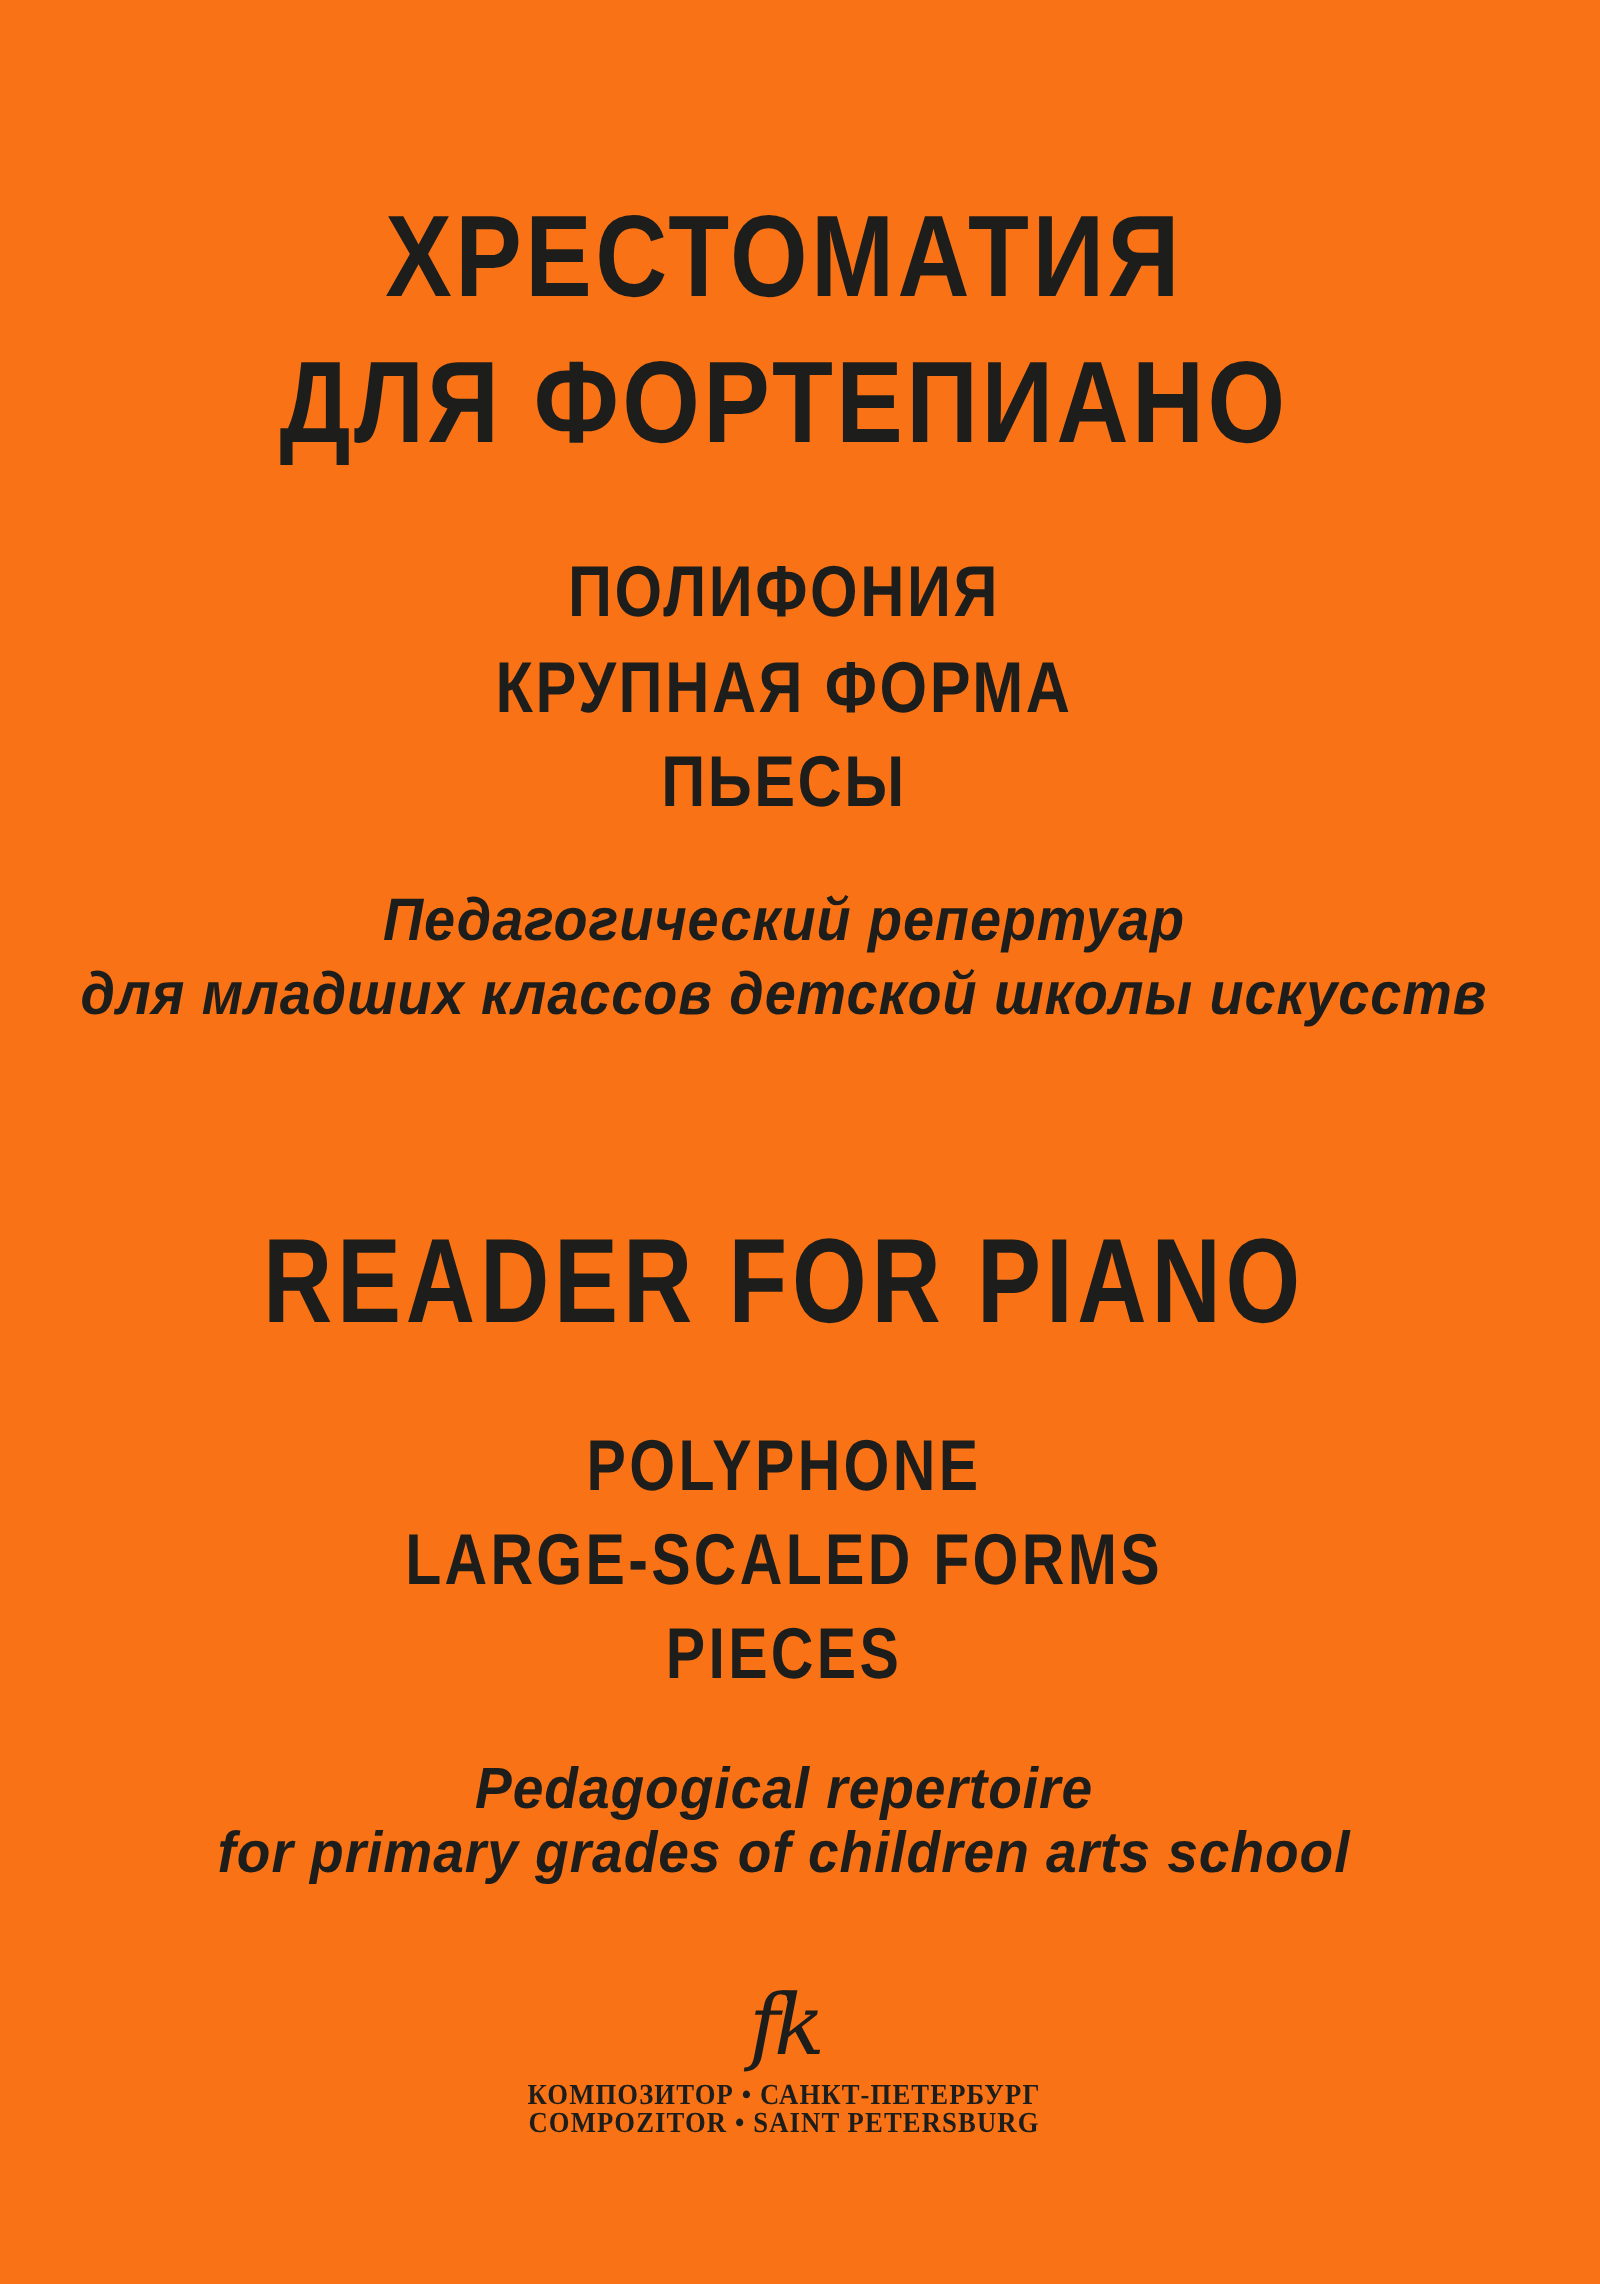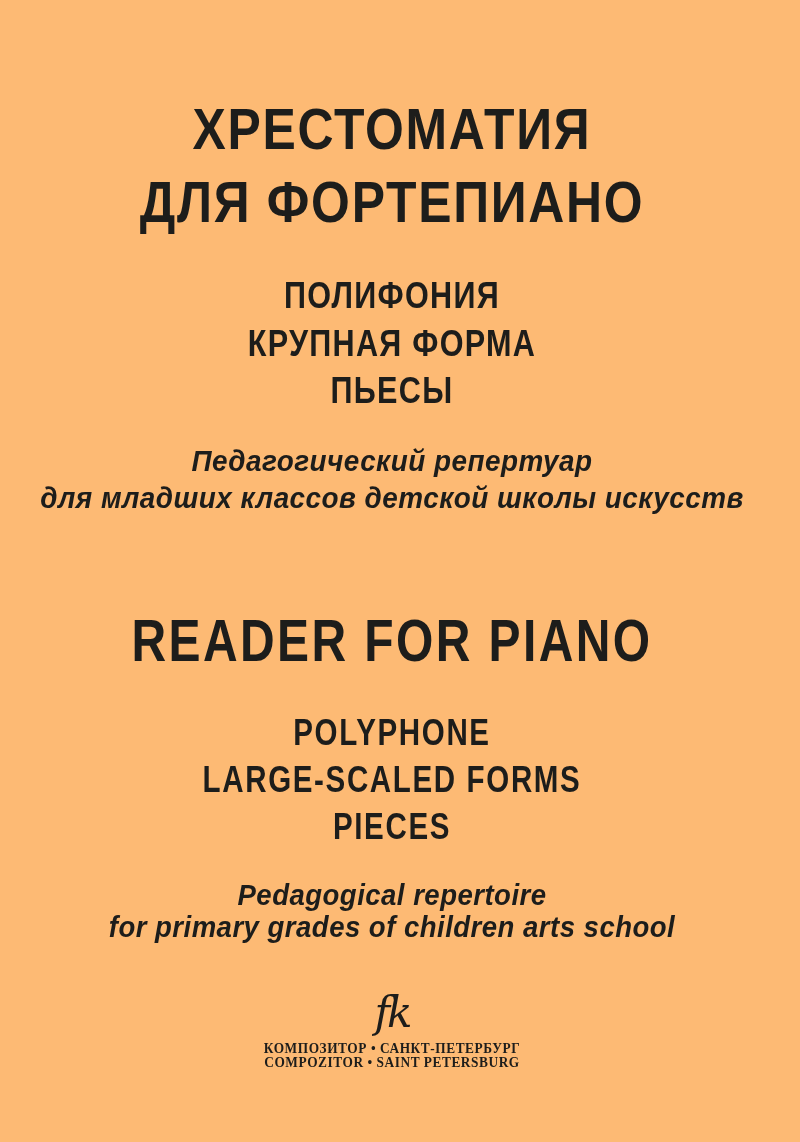--- a/index.html
+++ b/index.html
@@ -1,20 +1,20 @@
 <!DOCTYPE html>
 <html><head>
 <meta charset="utf-8">
 <style>
   html, body { margin: 0; padding: 0; }
   .cover {
     position: relative;
     width: 800px;
     height: 1142px;
-    background: #fdba74;
+    background: #f97316;
     overflow: hidden;
     font-family: "Liberation Sans", sans-serif;
     color: #1d1d1b;
   }
   .line {
     position: absolute;
     left: -8px;
     width: 100%;
     text-align: center;
     white-space: nowrap;

